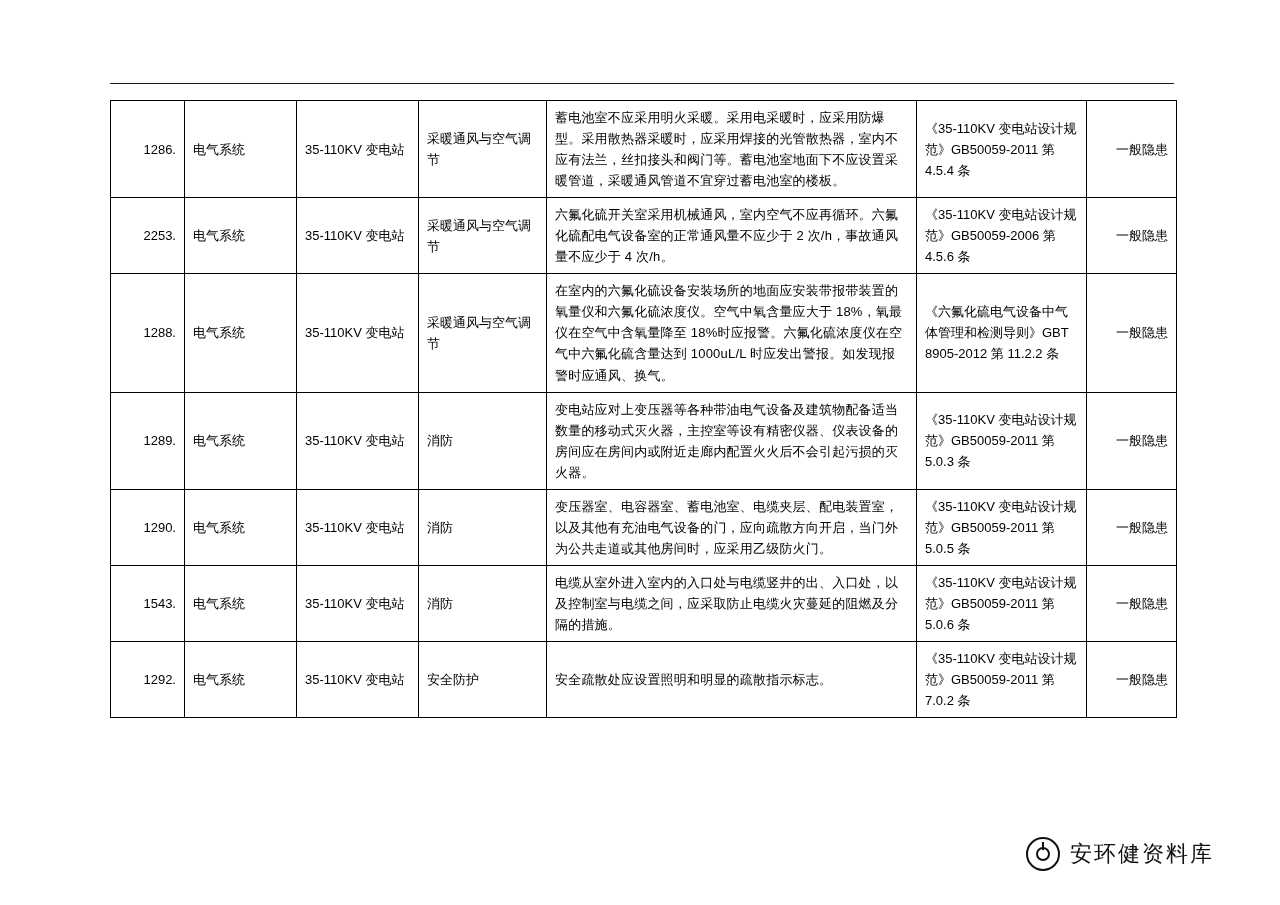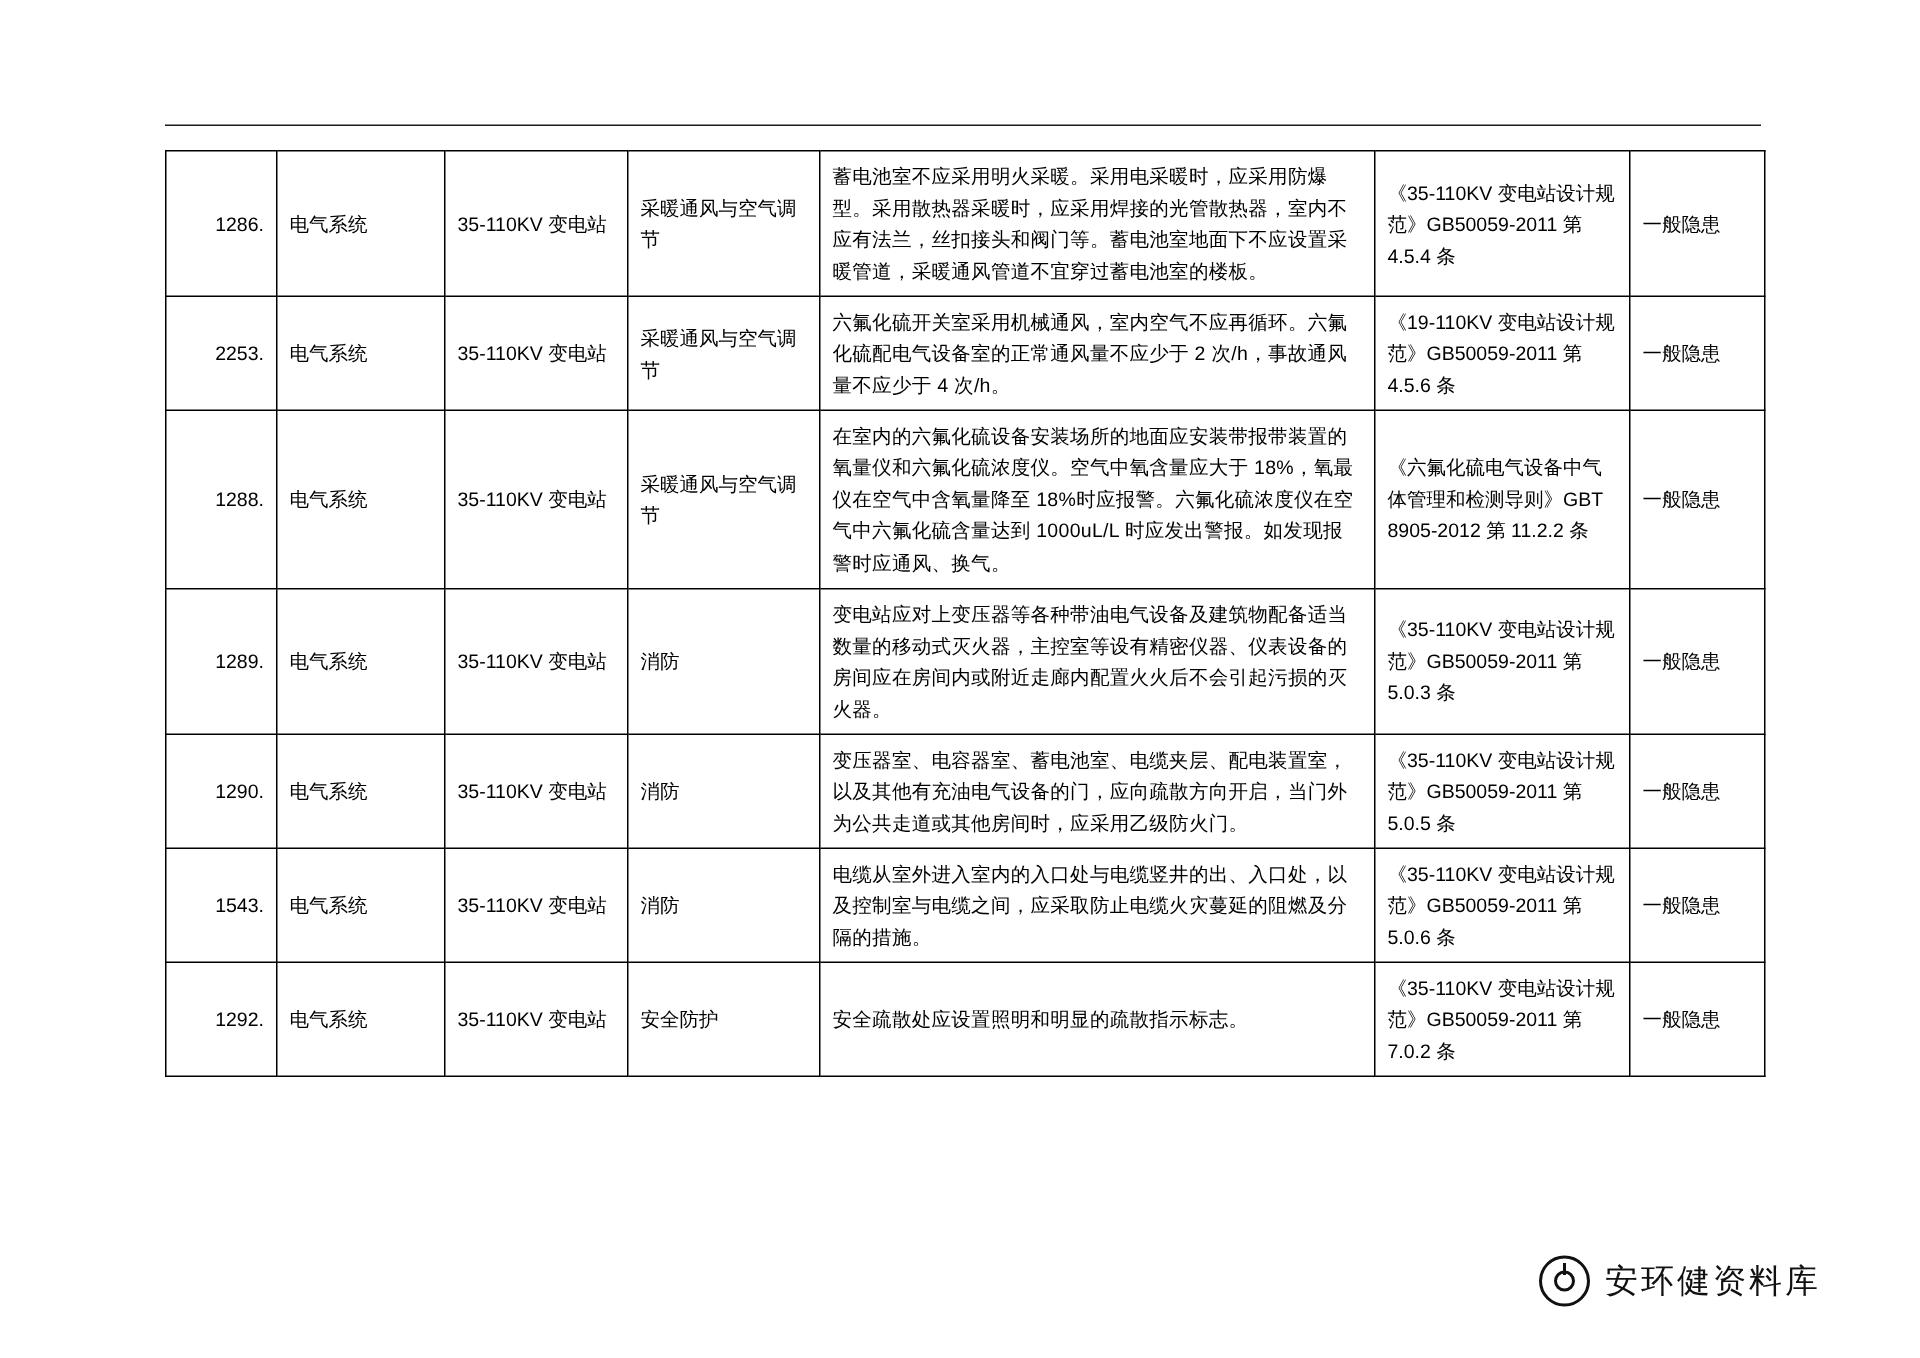--- a/index.html
+++ b/index.html
@@ -65,21 +65,21 @@
   }
   td.desc {
     text-align: left;
     letter-spacing: 0.2px;
   }
   td.ref {
     text-align: left;
     line-height: 1.6;
   }
   td.lvl {
-    text-align: left;
+    text-align: right;
   }
   .logo {
     position: absolute;
     right: 66px;
     bottom: 34px;
     display: flex;
     align-items: center;
     gap: 10px;
   }
   .logo-mark {
@@ -147,21 +147,21 @@
           <td class="desc">蓄电池室不应采用明火采暖。采用电采暖时，应采用防爆型。采用散热器采暖时，应采用焊接的光管散热器，室内不应有法兰，丝扣接头和阀门等。蓄电池室地面下不应设置采暖管道，采暖通风管道不宜穿过蓄电池室的楼板。</td>
           <td class="ref">《35-110KV 变电站设计规范》GB50059-2011 第 4.5.4 条</td>
           <td class="lvl">一般隐患</td>
         </tr>
         <tr>
           <td class="idx">2253.</td>
           <td class="sys">电气系统</td>
           <td class="obj">35-110KV 变电站</td>
           <td class="cat">采暖通风与空气调节</td>
           <td class="desc">六氟化硫开关室采用机械通风，室内空气不应再循环。六氟化硫配电气设备室的正常通风量不应少于 2 次/h，事故通风量不应少于 4 次/h。</td>
-          <td class="ref">《19-110KV 变电站设计规范》GB50059-2011 第 4.5.6 条</td>
+          <td class="ref">《35-110KV 变电站设计规范》GB50059-2006 第 4.5.6 条</td>
           <td class="lvl">一般隐患</td>
         </tr>
         <tr>
           <td class="idx">1288.</td>
           <td class="sys">电气系统</td>
           <td class="obj">35-110KV 变电站</td>
           <td class="cat">采暖通风与空气调节</td>
           <td class="desc">在室内的六氟化硫设备安装场所的地面应安装带报带装置的氧量仪和六氟化硫浓度仪。空气中氧含量应大于 18%，氧最仪在空气中含氧量降至 18%时应报警。六氟化硫浓度仪在空气中六氟化硫含量达到 1000uL/L 时应发出警报。如发现报警时应通风、换气。</td>
           <td class="ref">《六氟化硫电气设备中气体管理和检测导则》GBT 8905-2012 第 11.2.2 条</td>
           <td class="lvl">一般隐患</td>

